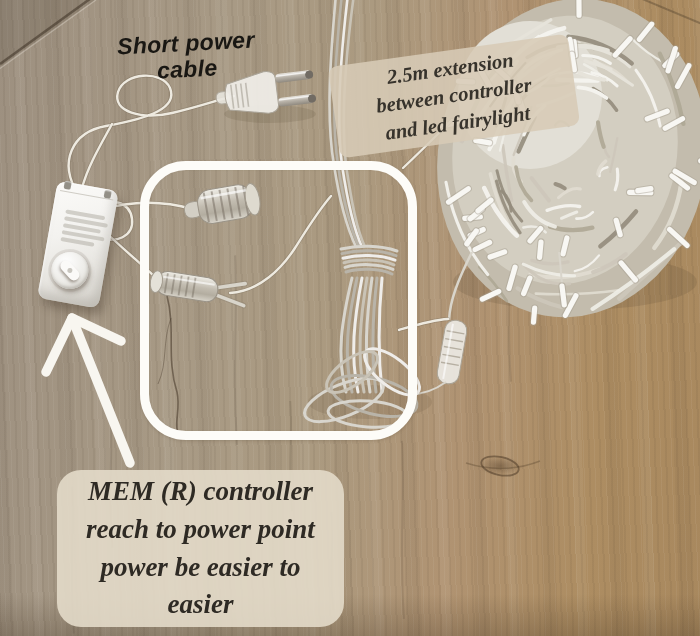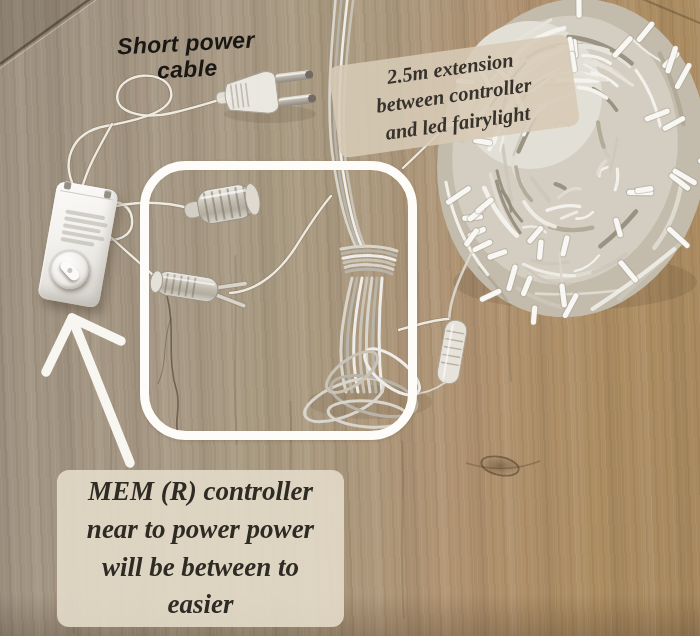--- a/index.html
+++ b/index.html
@@ -45,21 +45,21 @@
     font-weight:bold;font-style:italic;font-size:23px;line-height:1.13;letter-spacing:.3px;}
   .short-label span{display:block;}
   .panel{position:absolute;z-index:5;display:flex;flex-direction:column;justify-content:center;
     text-align:center;font-family:"Liberation Serif","DejaVu Serif",serif;
     font-style:italic;font-weight:bold;}
   .panel span{display:block;}
   .panel-ext{left:333px;top:50px;width:242px;height:92px;transform:rotate(-8deg);
     background:rgba(215,203,182,.88);border-radius:9px;
     font-size:20.5px;line-height:1.34;color:#37332c;}
   .panel-note{left:57px;top:470px;width:287px;height:157px;
-    background:rgba(227,218,201,.9);border-radius:12px;
+    background:rgba(227,218,201,.9);border-radius:24px;
     font-size:27px;line-height:1.4;color:#2e2a24;}
 </style>
 </head>
 <body>
 
 <div id="stage">
   <div class="wood"></div>
 
   <svg id="photo-svg" class="layer" width="700" height="636" viewBox="0 0 700 636">
       <defs>
@@ -378,17 +378,17 @@
   </div>
 
   <div class="panel panel-ext">
     <span>2.5m extension</span>
     <span>between controller</span>
     <span>and led fairylight</span>
   </div>
 
   <div class="panel panel-note">
     <span>MEM (R) controller</span>
-    <span>near to power power</span>
-    <span>will be between to</span>
+    <span>reach to power point</span>
+    <span>power be easier to</span>
     <span>easier</span>
   </div>
 </div>
 
 </body></html>

